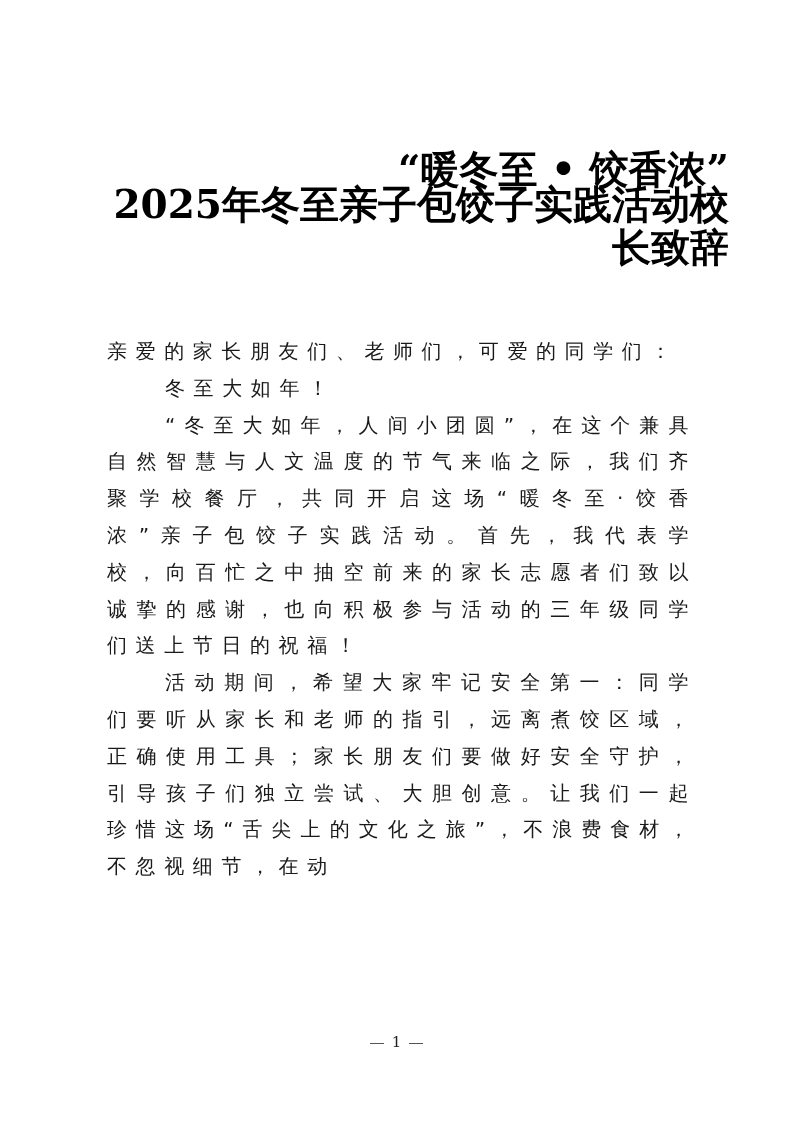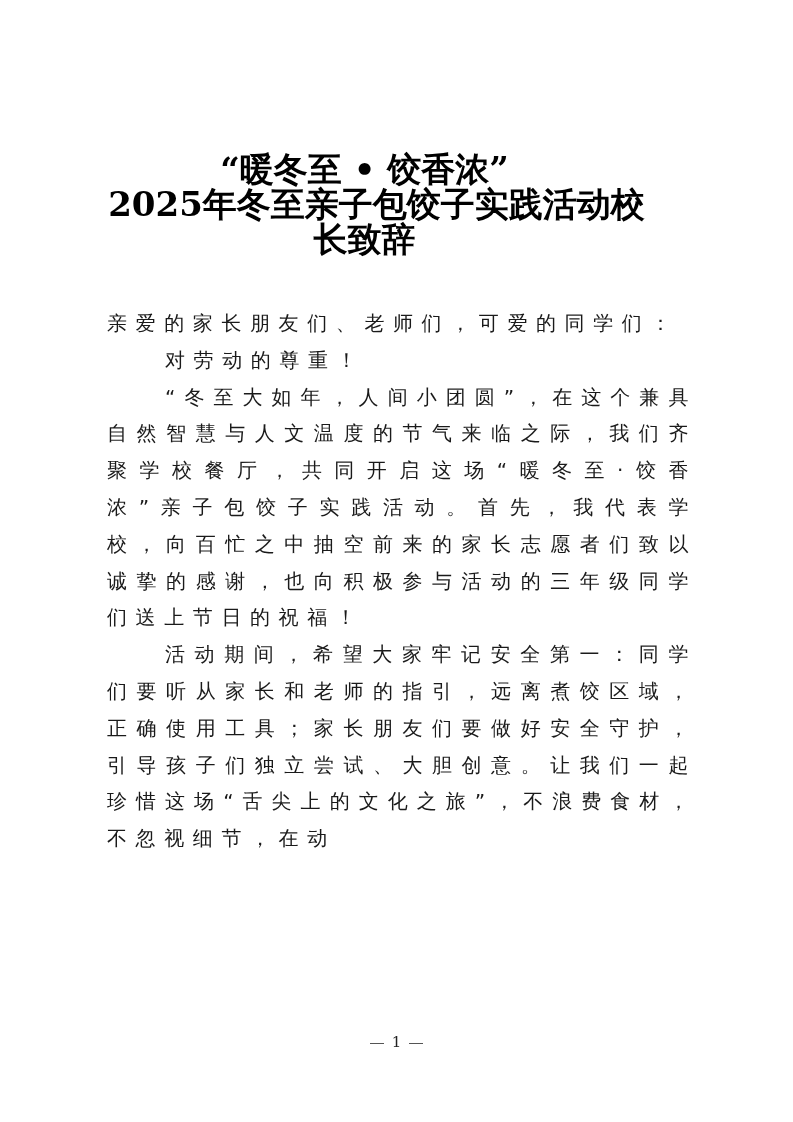--- a/index.html
+++ b/index.html
@@ -20,53 +20,53 @@
     left: 0; top: 0;
     width: 793px;
     height: 1122px;
     background: #ffffff;
   }
   .title-block {
     position: absolute;
     left: 0;
     top: 152px;
     width: 729px;
-    text-align: center;
+    text-align: right;
     font-family: "DejaVu Serif", "Liberation Serif", serif;
     font-weight: bold;
-    font-size: 34px;
+    font-size: 39px;
     line-height: 35px;
     color: #000000;
   }
   .title-line {
     display: block;
     white-space: nowrap;
   }
   .title-line.l1 { padding-left: 0px; }
   .title-line.l2 { padding-left: 24px; }
-  .title-line.l3 { padding-left: 0px; }
+  .title-line.l3 { padding-left: 0px; margin-top: 8px; }
 
   .body-text {
     position: absolute;
     left: 107px;
     top: 305px;
     width: 590px;
     font-family: "DejaVu Sans", "Liberation Sans", sans-serif;
     font-size: 20px;
     line-height: 36.8px;
     letter-spacing: 8.6px;
     color: #1a1a1a;
   }
   .para {
     margin: 0;
     text-align: justify;
     text-align-last: left;
   }
   .para.indent { text-indent: 58px; }
-  .para.noindent { text-indent: 0; }
+  .para.noindent { text-indent: 0; margin-top: 28px; }
 
   .footer {
     position: absolute;
     left: 0;
     top: 1033px;
     width: 793px;
     text-align: center;
     font-family: "DejaVu Serif", "Liberation Serif", serif;
     font-size: 15px;
     color: #222222;
@@ -86,21 +86,21 @@
 <div class="page">
 
   <div class="title-block">
     <span class="title-line l1">“暖冬至 • 饺香浓”</span>
     <span class="title-line l2">2025年冬至亲子包饺子实践活动校</span>
     <span class="title-line l3">长致辞</span>
   </div>
 
   <div class="body-text">
     <p class="para noindent">亲爱的家长朋友们、老师们，可爱的同学们：</p>
-    <p class="para indent">对劳动的尊重！</p>
+    <p class="para indent">冬至大如年！</p>
     <p class="para indent">“冬至大如年，人间小团圆”，在这个兼具自然智慧与人文温度的节气来临之际，我们齐聚学校餐厅，共同开启这场“暖冬至·饺香浓”亲子包饺子实践活动。首先，我代表学校，向百忙之中抽空前来的家长志愿者们致以诚挚的感谢，也向积极参与活动的三年级同学们送上节日的祝福！</p>
     <p class="para indent">活动期间，希望大家牢记安全第一：同学们要听从家长和老师的指引，远离煮饺区域，正确使用工具；家长朋友们要做好安全守护，引导孩子们独立尝试、大胆创意。让我们一起珍惜这场“舌尖上的文化之旅”，不浪费食材，不忽视细节，在动</p>
   </div>
 
   <div class="footer">
     <span class="dash"></span><span>1</span><span class="dash"></span>
   </div>
 
 </div>
 

